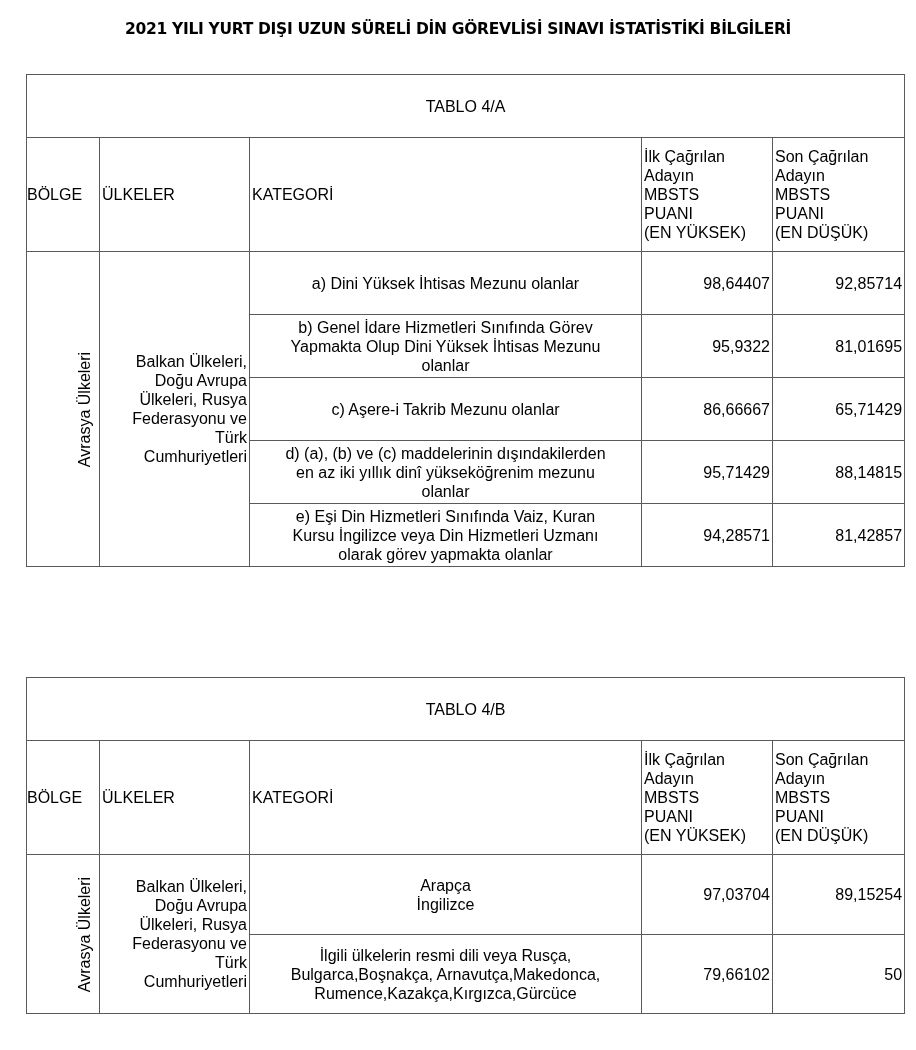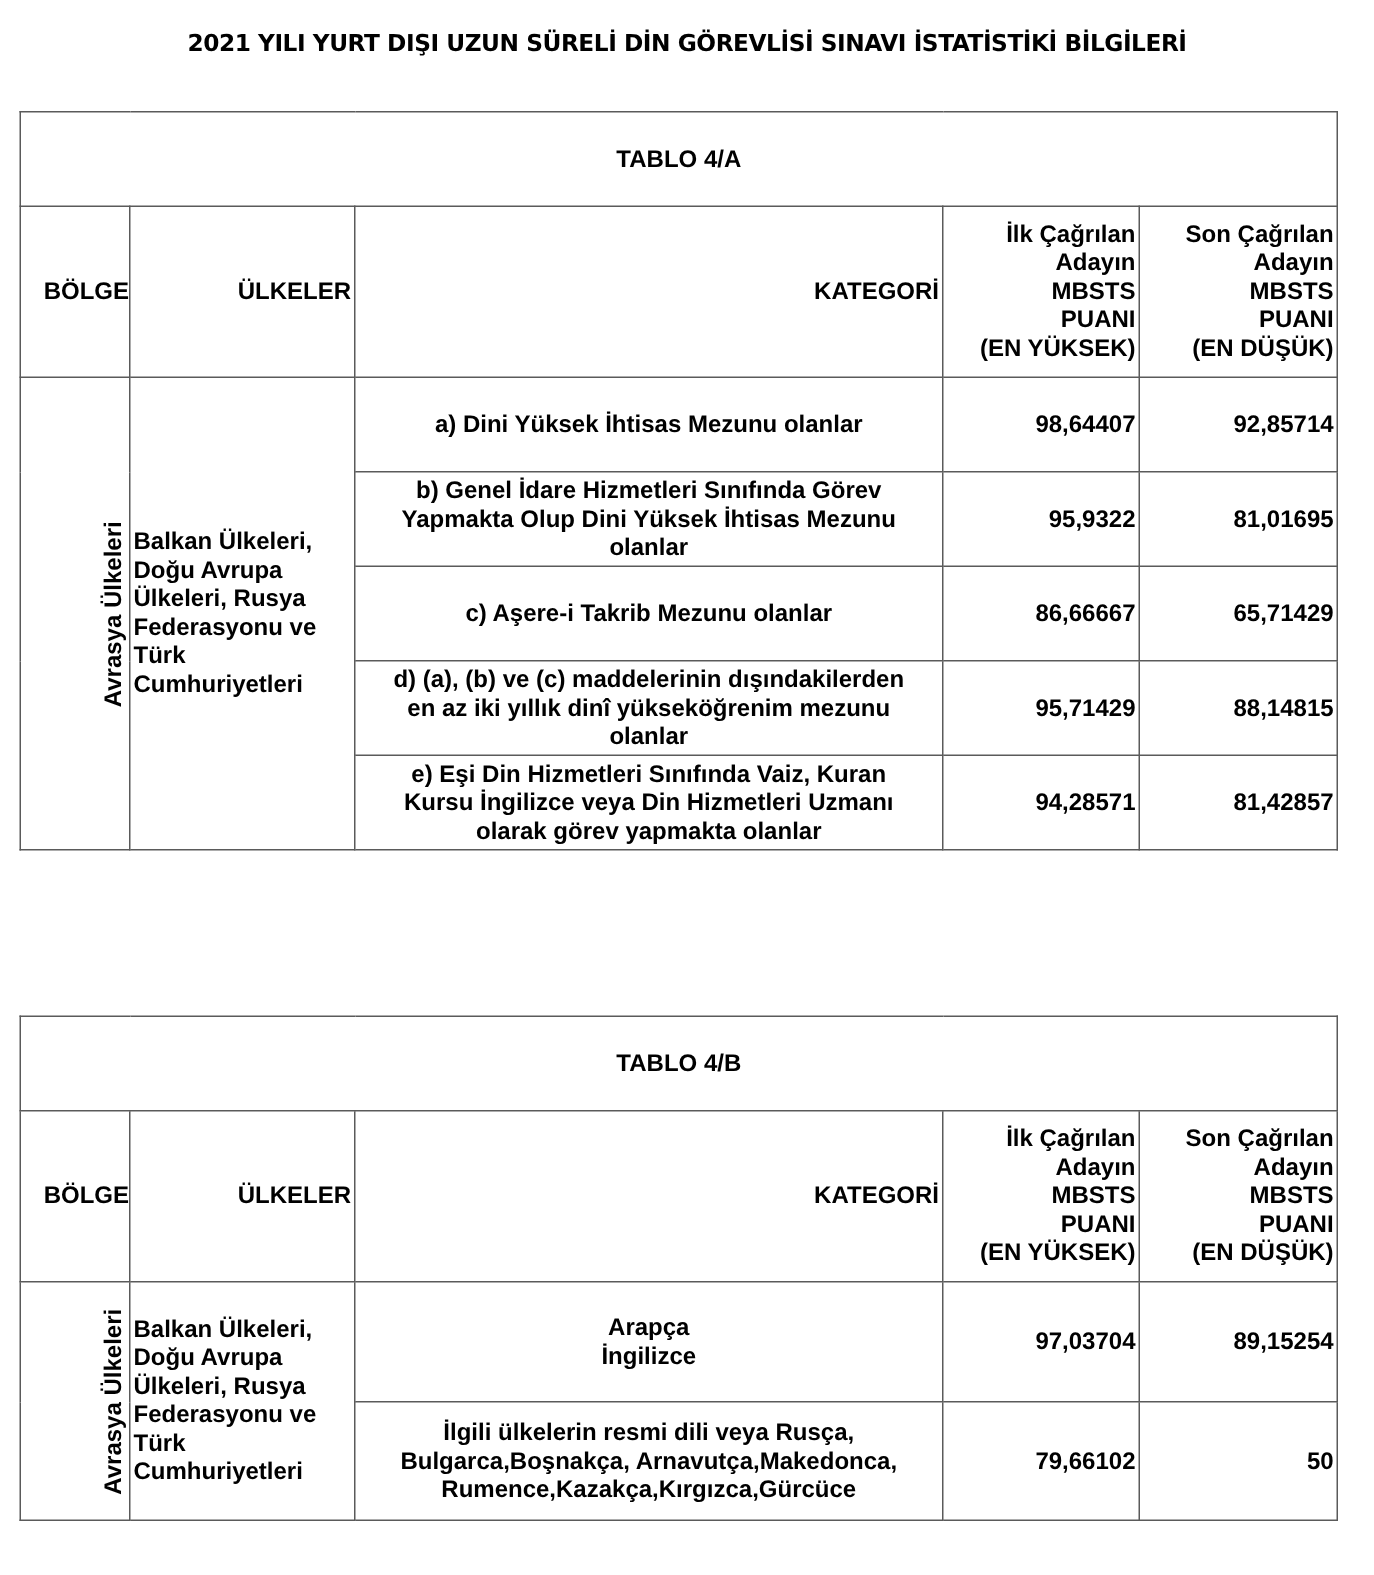--- a/index.html
+++ b/index.html
@@ -3,39 +3,39 @@
 <meta charset="utf-8">
 <style>
   html, body { margin: 0; padding: 0; background: #ffffff; }
   body { width: 916px; height: 1050px; position: relative; overflow: hidden; color: #000; }
   .doc-title {
     position: absolute; left: 0; top: 20px; width: 916px; text-align: center;
     font-family: "DejaVu Sans", sans-serif; font-weight: bold; font-size: 15.5px;
     letter-spacing: -0.3px;
   }
   table.stat {
-    position: absolute; left: 13px; width: 878px;
+    position: absolute; left: 26px; width: 878px;
     border-collapse: collapse; table-layout: fixed;
-    font-family: "Liberation Sans", sans-serif; font-weight: bold; font-size: 16px;
+    font-family: "Liberation Sans", sans-serif; font-weight: normal; font-size: 16px;
     line-height: 19px;
   }
   table.stat td {
     border: 1.5px solid #5a5a5a; padding: 0 2px; vertical-align: middle;
   }
   .tbl-a { top: 74px; }
   .tbl-b { top: 677px; }
   .caption-cell { text-align: center; height: 62px; }
-  .hdr-cell { text-align: right; }
+  .hdr-cell { text-align: left; }
   .hdr-row { height: 114px; }
   .region-cell { text-align: center; padding: 0 !important; }
   .region-text {
     display: inline-block; transform: rotate(-90deg); white-space: nowrap;
     font-size: 16px;
   }
-  .countries-cell { text-align: left; vertical-align: middle; }
+  .countries-cell { text-align: right; vertical-align: middle; }
   .cat-cell { text-align: center; }
   .num-cell { text-align: right; }
   .rowA { height: 63px; }
   .rowB1 { height: 80px; }
   .rowB2 { height: 79px; }
 </style>
 </head>
 <body>
 
 <div class="doc-title">2021 YILI YURT DIŞI UZUN SÜRELİ DİN GÖREVLİSİ SINAVI İSTATİSTİKİ BİLGİLERİ</div>

